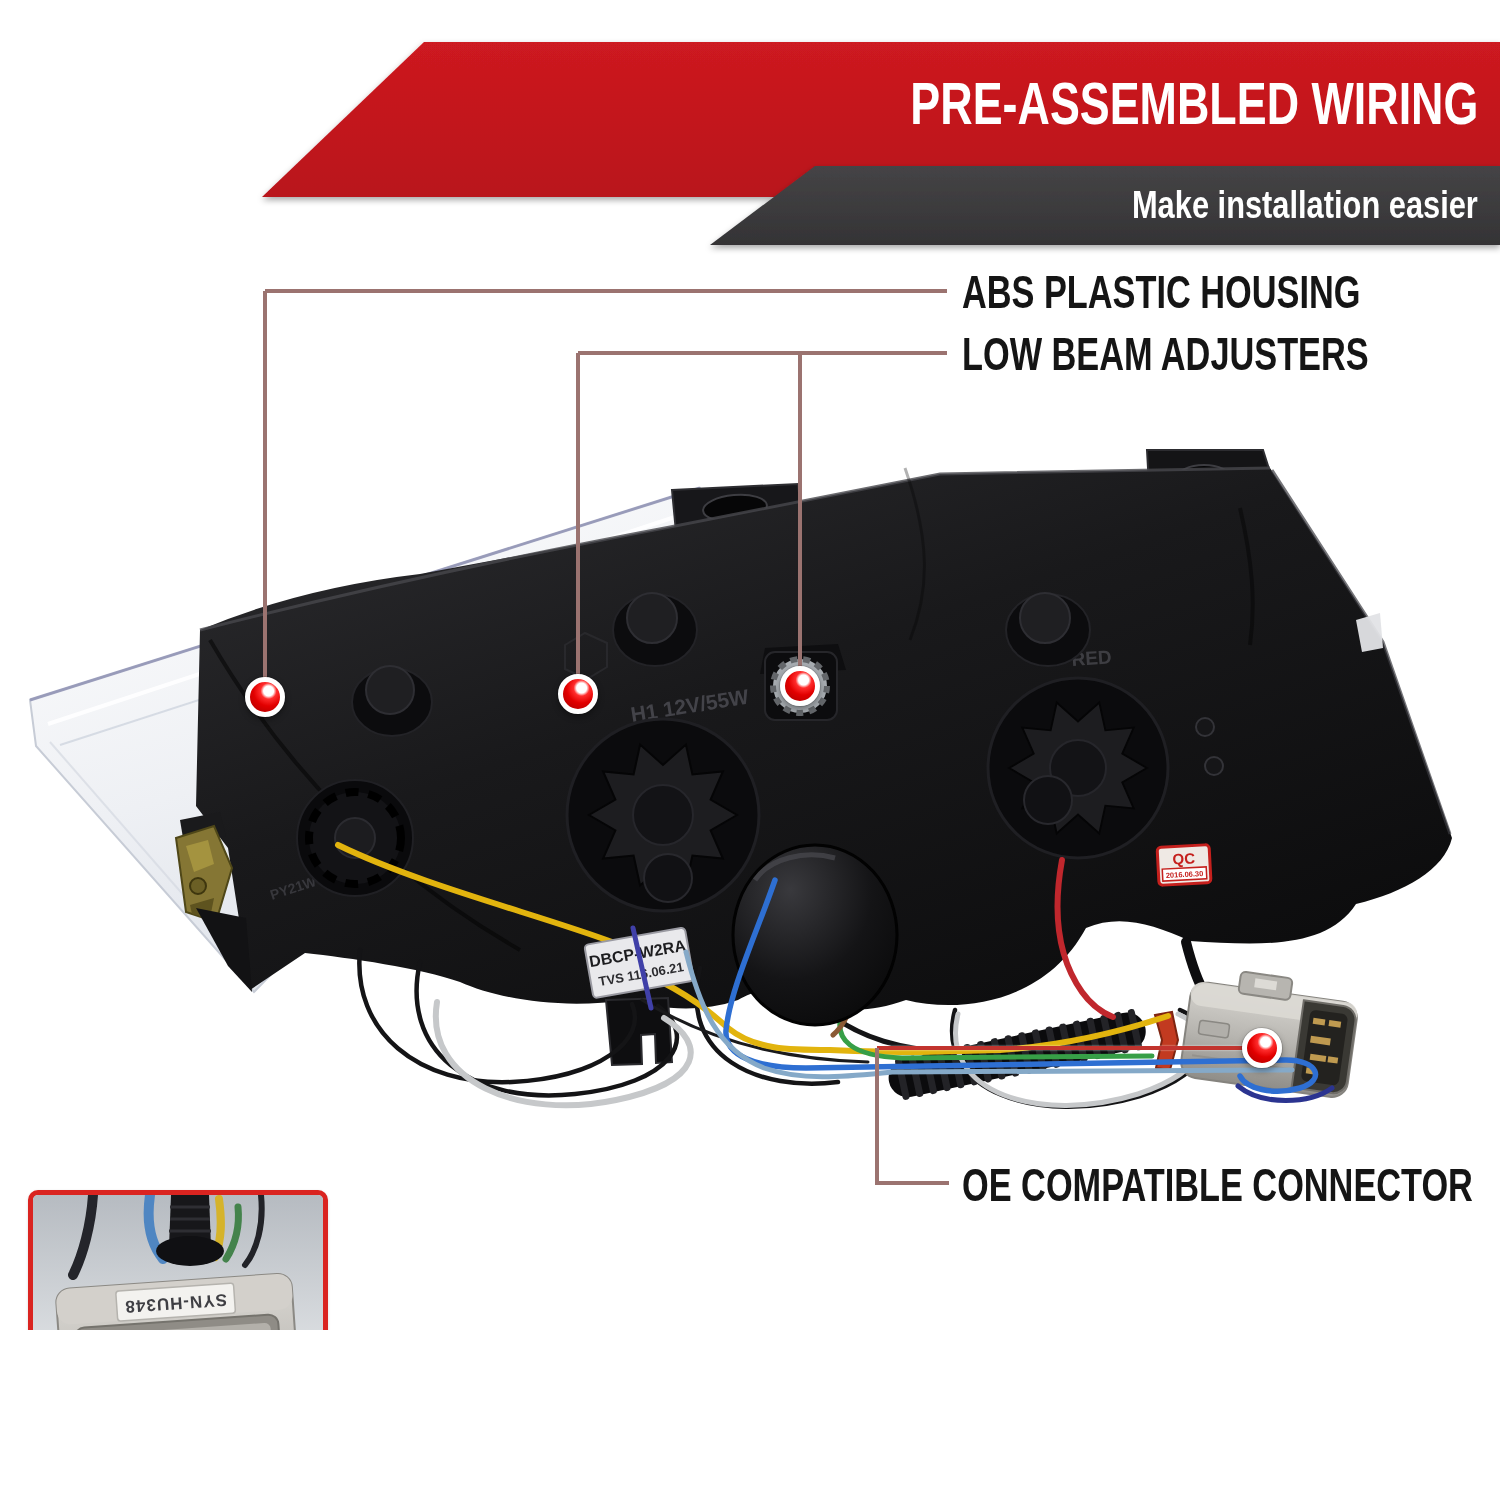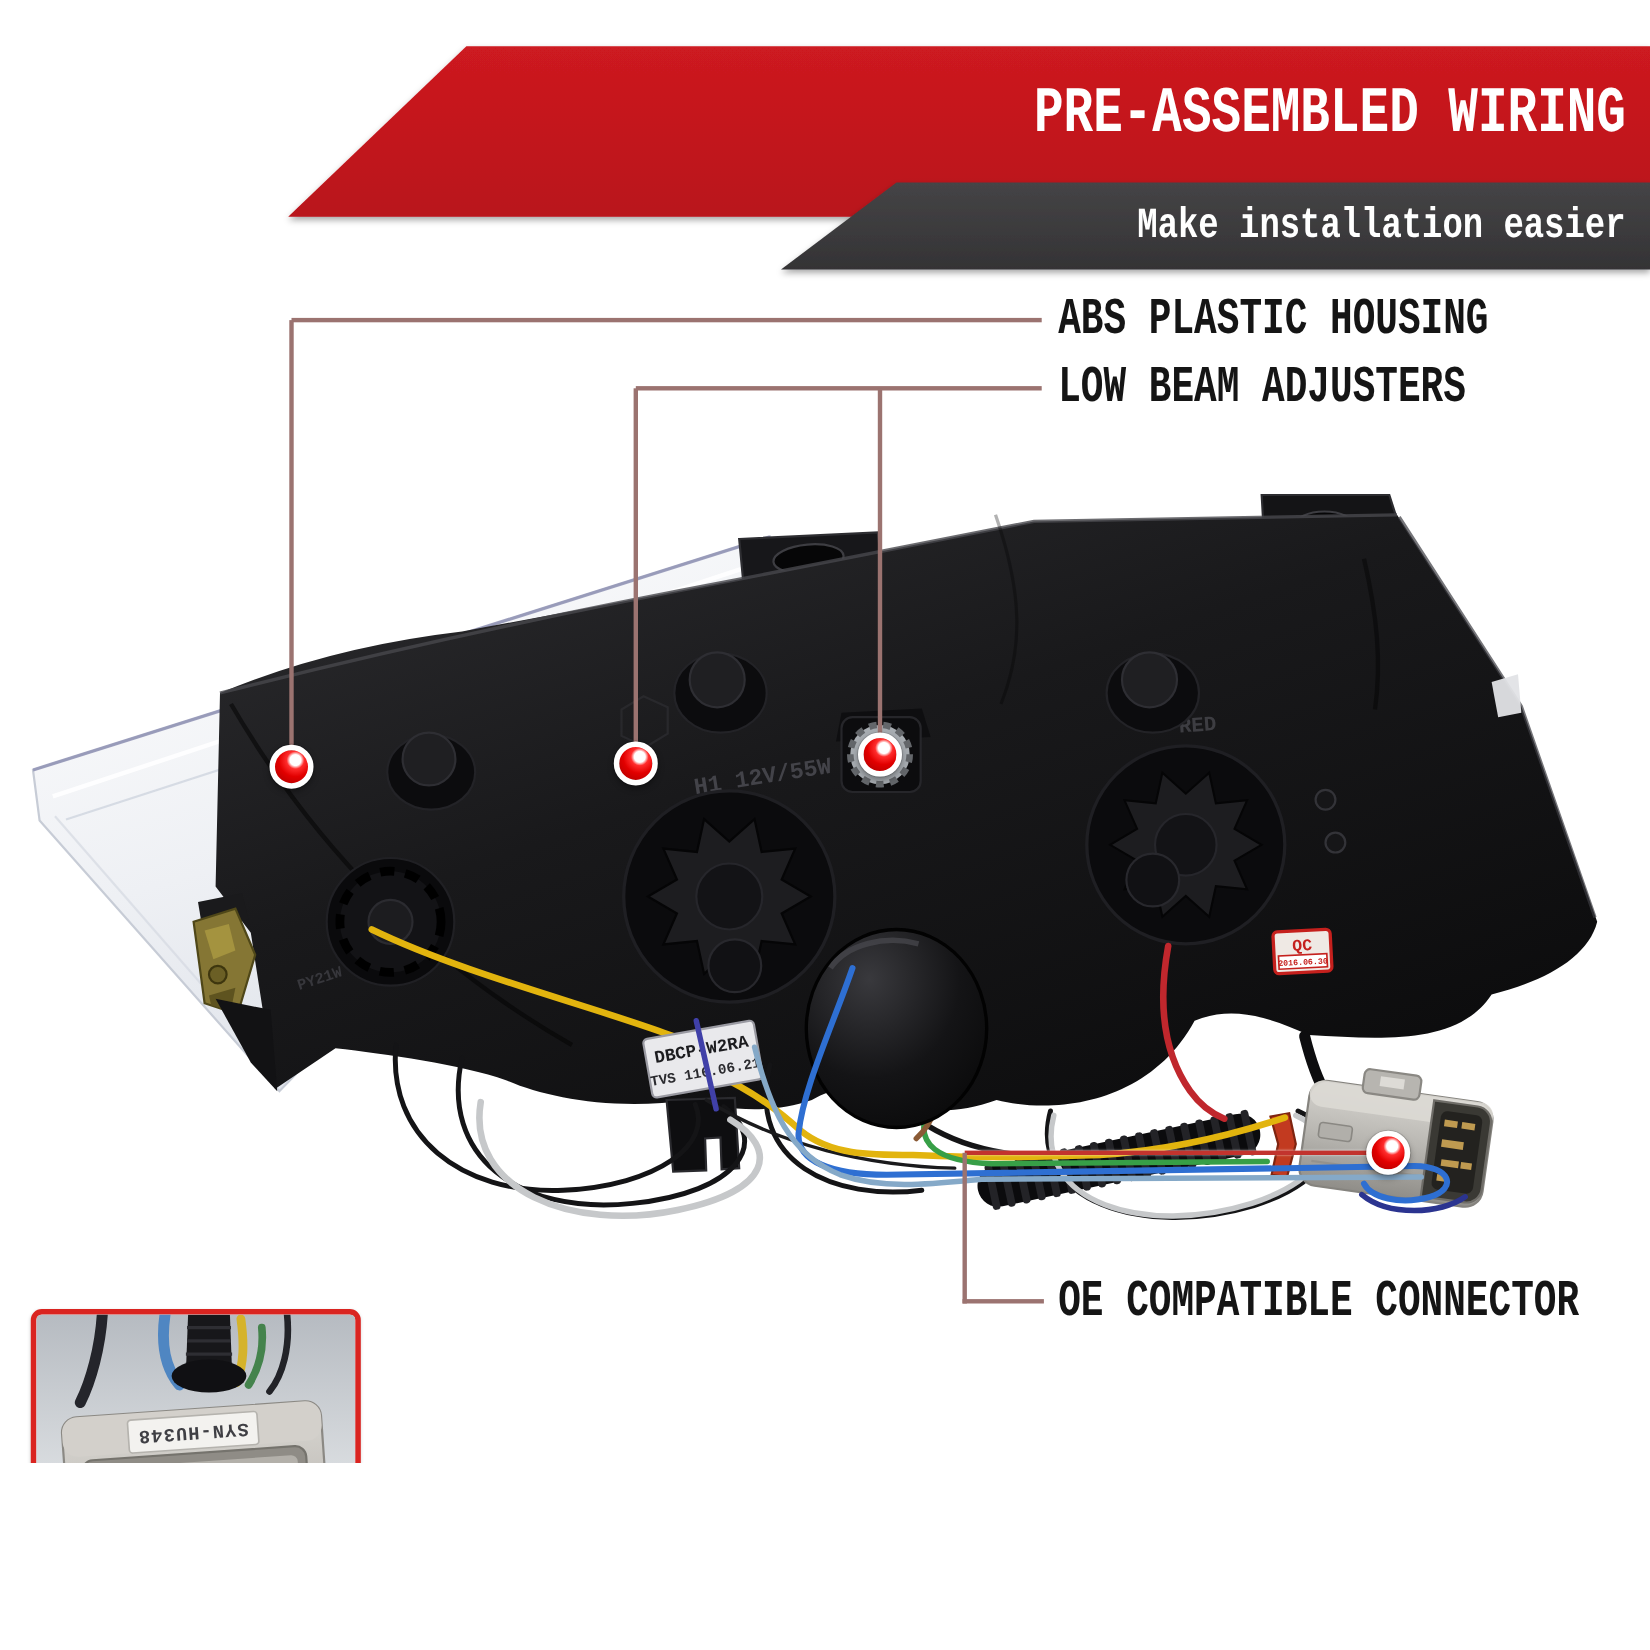--- a/index.html
+++ b/index.html
@@ -1,18 +1,18 @@
 <!DOCTYPE html>
 <html style="--banner_red: #c4161c; --banner_dark: #3b3a3c; --callout_line: #9b7370; --callout_line_bright: #c2342e; --marker_red: #e20000; --inset_border: #da2420;"><head>
 <meta charset="utf-8">
 <style>
   html,body{margin:0;padding:0;background:#fff;}
   .stage{
     position:relative;width:1500px;height:1330px;overflow:hidden;
-    background:#fff;font-family:Liberation Mono, monospace;
+    background:#fff;font-family:Liberation Sans, sans-serif;
   }
   svg{display:block;}
   
   .banner-svg{position:absolute;left:0;top:0;}
   .banner-title{
     position:absolute;right:22px;top:72px;height:64px;line-height:64px;
     color:#ffffff;font-weight:bold;font-size:59px;letter-spacing:0px;
     transform:scaleX(0.76);transform-origin:right center;white-space:nowrap;
   }
   .banner-subtitle{

